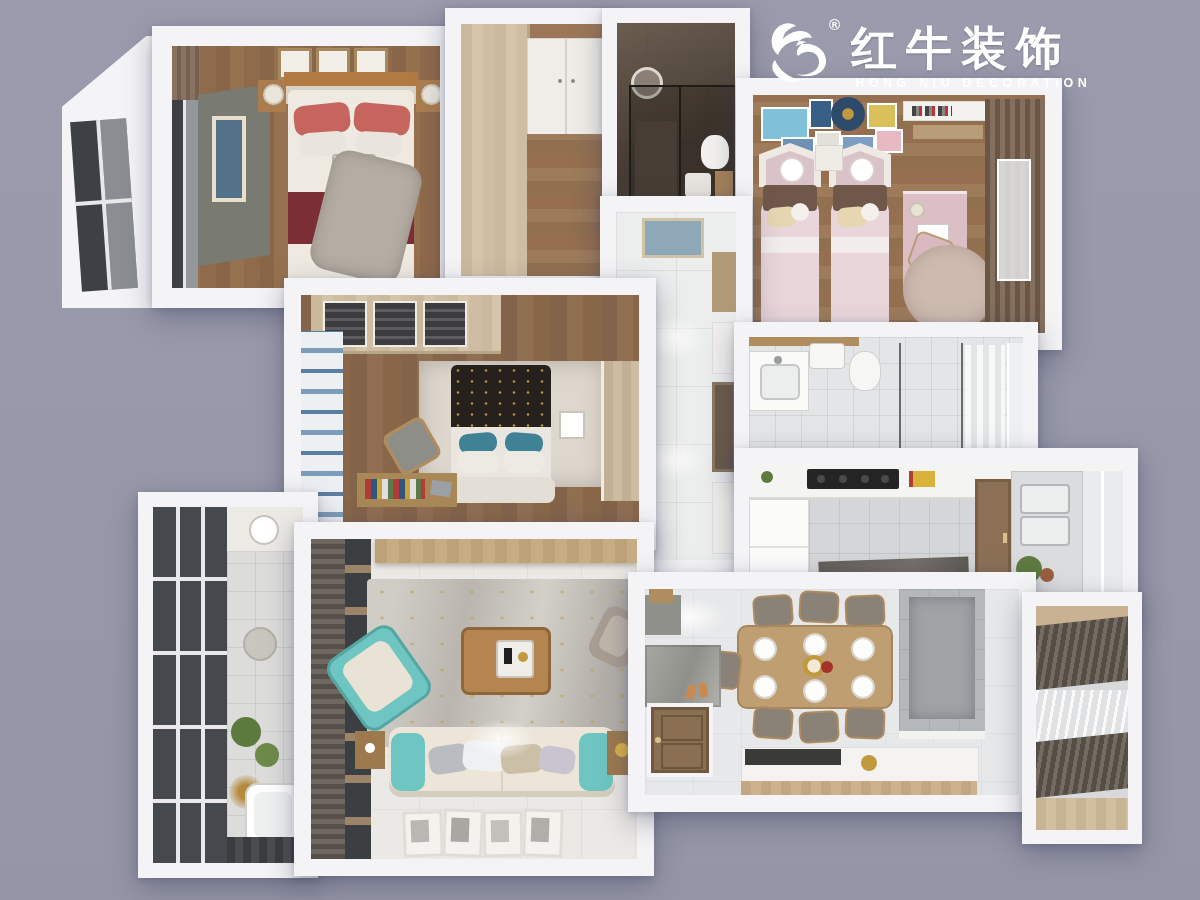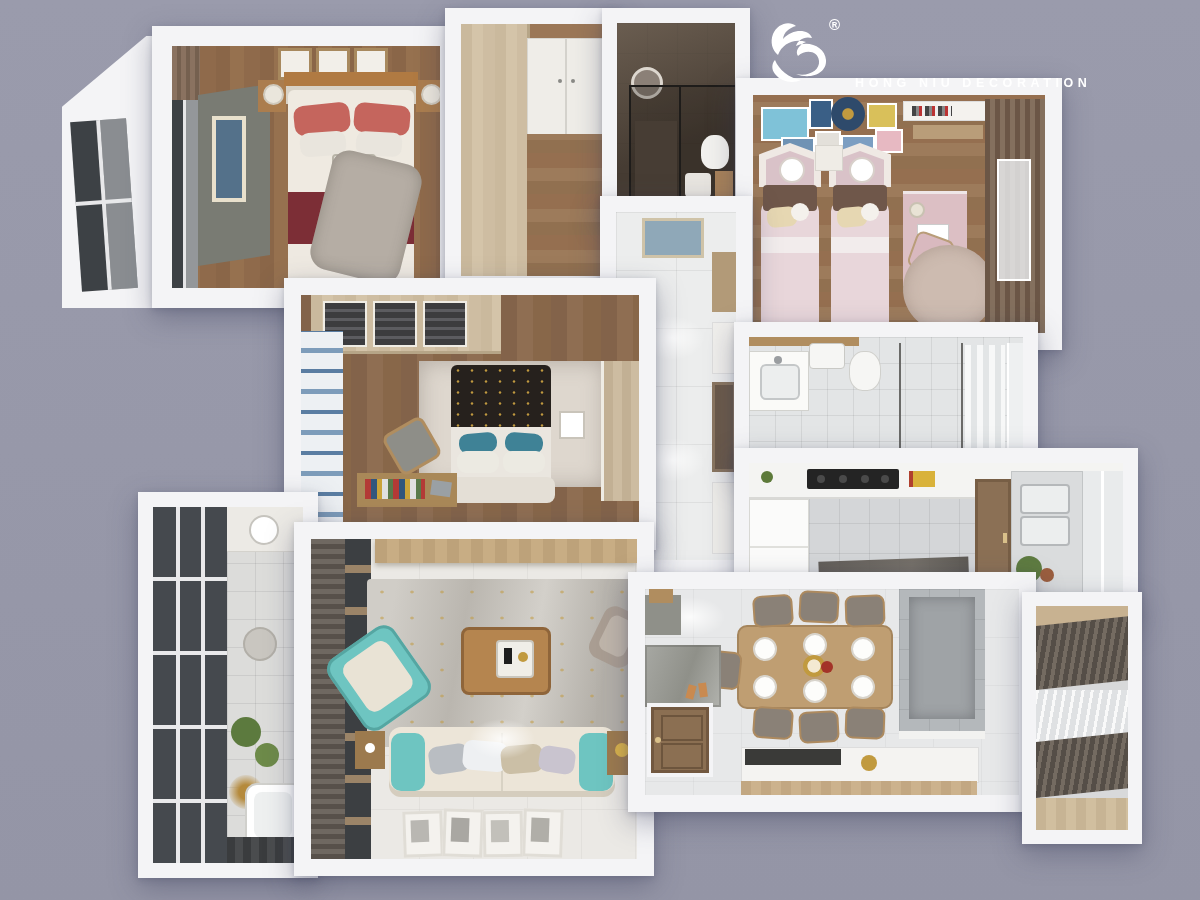--- a/index.html
+++ b/index.html
@@ -368,16 +368,17 @@
       <div class="abs" style="left:0;top:192px;width:92px;height:32px;background:repeating-linear-gradient(90deg,#c7b494 0 10px,#d1bf9f 10px 20px);"></div>
     </div>
   </div>
 
   <div class="logo">
     <svg width="74" height="70" viewBox="0 0 74 70" style="position:absolute;left:0;top:4px;">
       <path fill="#ffffff" d="M8 14 C12 4 24 0 31 6 C24 8 19 12 18 19 C28 8 44 9 47 18 C39 16 33 20 31 26 C44 20 60 27 61 40 C62 53 46 60 31 54 C44 57 55 50 54 41 C53 31 41 29 33 36 C30 32 33 25 41 22 C29 18 17 24 13 35 C7 30 5 22 8 14 Z"></path>
       <path fill="#ffffff" d="M10 40 C14 50 24 58 36 60 C28 64 16 62 10 54 C6 49 7 43 10 40 Z"></path>
     </svg>
     <div class="logo-r">®</div>
+    <div class="logo-cn">红牛装饰</div>
     <div class="logo-en">HONG NIU DECORATION</div>
   </div>
 
 </div>
 
 </body></html>

